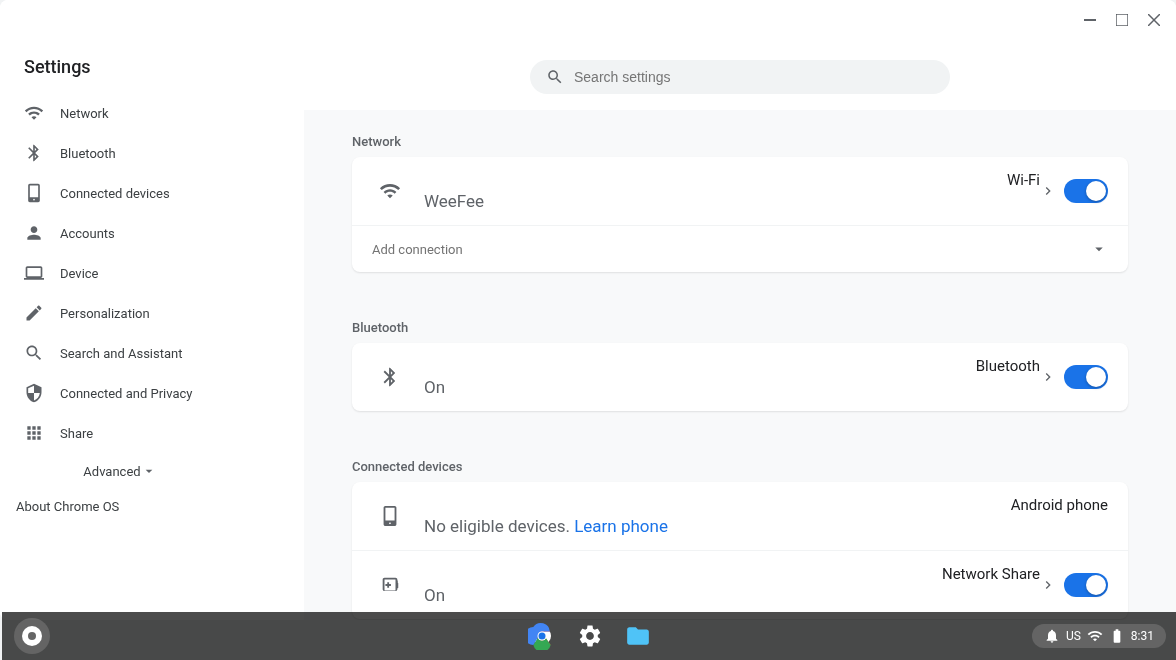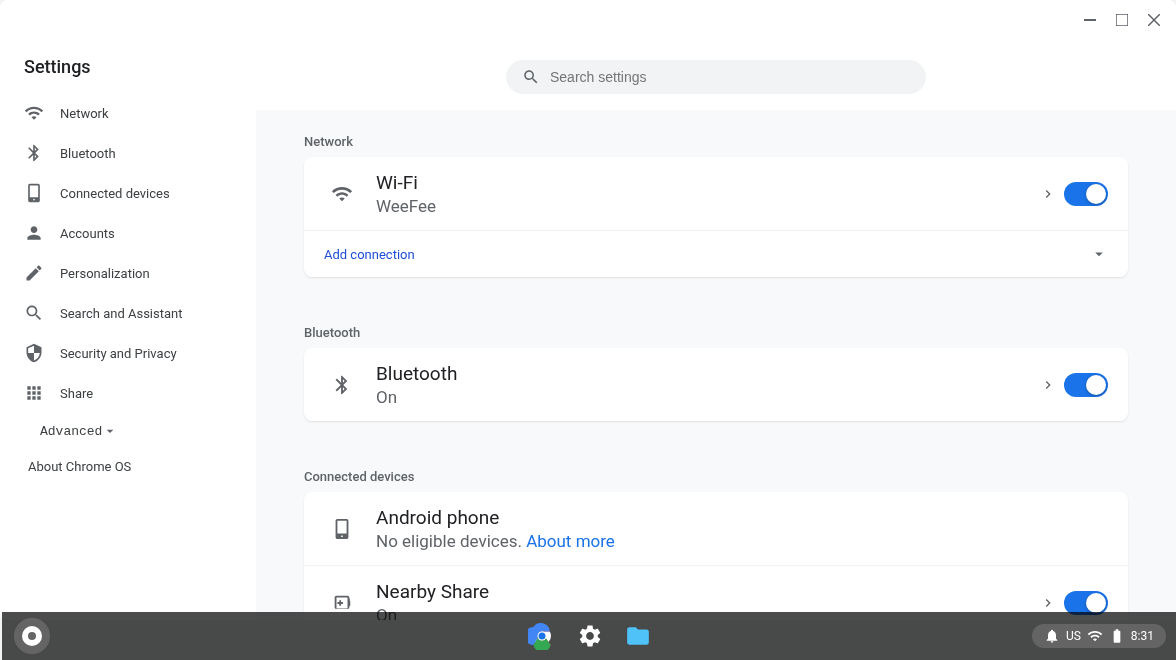--- a/index.html
+++ b/index.html
@@ -53,20 +53,21 @@
       justify-content: center;
       font-size: 16px;
       color: #5f6368;
     }
 
     
     .content-area {
       display: flex;
       flex: 1;
       overflow: hidden;
+      gap: 48px;
     }
 
     
     .sidebar {
       width: 256px;
       flex-shrink: 0;
       overflow-y: auto;
       padding: 0 0 16px 0;
       background: #fff;
     }
@@ -94,30 +95,29 @@
       align-items: center;
       justify-content: center;
       flex-shrink: 0;
       color: #5f6368;
     }
     .sidebar-item .label { font-size: 13px; }
 
     .sidebar-advanced {
       display: flex;
       align-items: center;
-      justify-content: flex-start;
+      justify-content: center;
       padding: 10px 40px;
       cursor: pointer;
       margin-right: 16px;
       color: #3c4043;
       font-size: 13px;
-      font-family: Liberation Mono, monospace;
     }
     .sidebar-about {
-      padding: 10px 28px;
+      padding: 10px 16px;
       cursor: pointer;
       color: #3c4043;
       font-size: 13px;
     }
 
     
     .main-content {
       flex: 1;
       overflow-y: auto;
       padding: 0 0 32px 0;
@@ -187,23 +187,24 @@
       justify-content: center;
       flex-shrink: 0;
       color: #5f6368;
       font-size: 18px;
       margin-right: 16px;
     }
     .card-row-text {
       flex: 1;
     }
     .card-row-title {
-      font-size: 19px;
+      font-size: 15px;
       color: #202124;
       font-weight: 400;
+      text-align: right;
     }
     .card-row-subtitle {
       font-size: 17px;
       color: #5f6368;
       margin-top: 2px;
     }
     .card-row-subtitle a {
       color: #1a73e8;
       text-decoration: none;
     }
@@ -240,21 +241,21 @@
     
     .add-connection-row {
       display: flex;
       align-items: center;
       justify-content: space-between;
       padding: 14px 20px;
       cursor: pointer;
     }
     .add-connection-label {
       font-size: 13px;
-      color: #1d4ed8;
+      color: #737373;
     }
 
     
     .taskbar {
       position: absolute;
       bottom: 0;
       left: 2px;
       width: 1176px;
       height: 48px;
       background: rgba(0,0,0,0.7);
@@ -391,20 +392,28 @@
 
       <div class="sidebar-item">
         <span class="icon">
           <svg width="20" height="20" viewBox="0 0 24 24" fill="#5f6368">
               <path d="M12 12c2.21 0 4-1.79 4-4s-1.79-4-4-4-4 1.79-4 4 1.79 4 4 4zm0 2c-2.67 0-8 1.34-8 4v2h16v-2c0-2.66-5.33-4-8-4z"></path>
             </svg>
         </span>
         <span class="label">Accounts</span>
       </div>
 
+      <div class="sidebar-item">
+        <span class="icon">
+          <svg width="20" height="20" viewBox="0 0 24 24" fill="#5f6368">
+              <path d="M20 18c1.1 0 2-.9 2-2V6c0-1.1-.9-2-2-2H4c-1.1 0-2 .9-2 2v10c0 1.1.9 2 2 2H0v2h24v-2h-4zM4 6h16v10H4V6z"></path>
+            </svg>
+        </span>
+        <span class="label">Device</span>
+      </div>
 
       <div class="sidebar-item">
         <span class="icon">
           <svg width="20" height="20" viewBox="0 0 24 24" fill="#5f6368">
               <path d="M3 17.25V21h3.75L17.81 9.94l-3.75-3.75L3 17.25zM20.71 7.04c.39-.39.39-1.02 0-1.41l-2.34-2.34c-.39-.39-1.02-.39-1.41 0l-1.83 1.83 3.75 3.75 1.83-1.83z"></path>
             </svg>
         </span>
         <span class="label">Personalization</span>
       </div>
 
@@ -416,21 +425,21 @@
         </span>
         <span class="label">Search and Assistant</span>
       </div>
 
       <div class="sidebar-item">
         <span class="icon">
           <svg width="20" height="20" viewBox="0 0 24 24" fill="#5f6368">
               <path d="M12 1L3 5v6c0 5.55 3.84 10.74 9 12 5.16-1.26 9-6.45 9-12V5l-9-4zm0 10.99h7c-.53 4.12-3.28 7.79-7 8.94V12H5V6.3l7-3.11v8.8z"></path>
             </svg>
         </span>
-        <span class="label">Security and Privacy</span>
+        <span class="label">Connected and Privacy</span>
       </div>
 
       <div class="sidebar-item">
         <span class="icon">
           <svg width="20" height="20" viewBox="0 0 24 24" fill="#5f6368">
               <path d="M4 8h4V4H4v4zm6 12h4v-4h-4v4zm-6 0h4v-4H4v4zm0-6h4v-4H4v4zm6 0h4v-4h-4v4zm6-10v4h4V4h-4zm-6 4h4V4h-4v4zm6 6h4v-4h-4v4zm0 6h4v-4h-4v4z"></path>
             </svg>
         </span>
         <span class="label">Share</span>
       </div>
@@ -529,33 +538,33 @@
           <div class="card-row">
             <div class="card-row-icon">
               <svg width="22" height="22" viewBox="0 0 24 24" fill="#5f6368">
                   <path d="M17 1H7C5.9 1 5 1.9 5 3v18c0 1.1.9 2 2 2h10c1.1 0 2-.9 2-2V3c0-1.1-.9-2-2-2zm-5 20c-.55 0-1-.45-1-1s.45-1 1-1 1 .45 1 1-.45 1-1 1zm5-4H7V3h10v14z"></path>
                 </svg>
             </div>
             <div class="card-row-text">
               <div class="card-row-title">Android phone</div>
               <div class="card-row-subtitle">
                 <span>No eligible devices.</span>
-                <a href="#">About more</a>
+                <a href="#">Learn phone</a>
               </div>
             </div>
           </div>
 
           <div class="card-row">
             <div class="card-row-icon">
               <svg width="22" height="22" viewBox="0 0 24 24" fill="#5f6368">
                   <path d="M20.5 9.5c.28 0 .5.22.5.5v5c0 .28-.22.5-.5.5H20v1c0 1.1-.9 2-2 2H6c-1.1 0-2-.9-2-2V6c0-1.1.9-2 2-2h12c1.1 0 2 .9 2 2v1h.5zM6 6v12h12V6H6zm5 9H9v-2H7v-2h2V9h2v2h2v2h-2v2z"></path>
                 </svg>
             </div>
             <div class="card-row-text">
-              <div class="card-row-title">Nearby Share</div>
+              <div class="card-row-title">Network Share</div>
               <div class="card-row-subtitle">On</div>
             </div>
             <div class="card-row-actions">
               <span class="chevron-right">
                 <svg width="16" height="16" viewBox="0 0 24 24" fill="#5f6368">
                     <path d="M10 6L8.59 7.41 13.17 12l-4.58 4.59L10 18l6-6z"></path>
                   </svg>
               </span>
               <div class="toggle"></div>
             </div>

